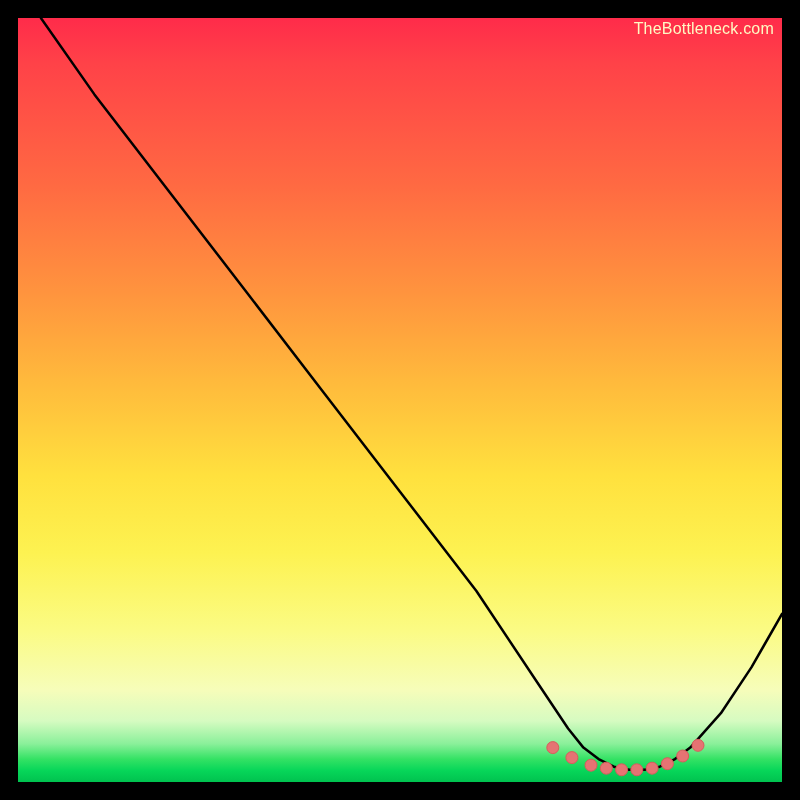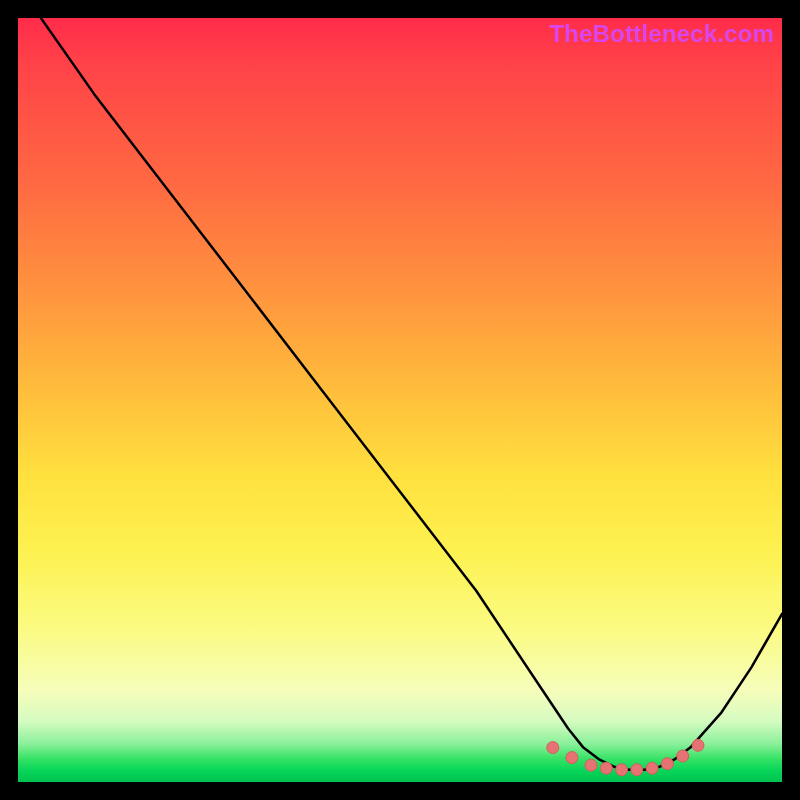--- a/index.html
+++ b/index.html
@@ -48,23 +48,23 @@
       #8af09a 95%,
       #34e264 97%,
       #07d659 98.5%,
       #00c24f 100%
     );
   }
   .watermark {
     position: absolute;
     top: 2px;
     right: 8px;
-    color: #d946ef;
-    font-size: 24px;
-    font-weight: 700;
+    color: #fef9c3;
+    font-size: 16px;
+    font-weight: 400;
     letter-spacing: 0.2px;
     background: transparent;
     z-index: 5;
   }
   svg.curve {
     position: absolute;
     left: 0;
     top: 0;
     width: 764px;
     height: 764px;

